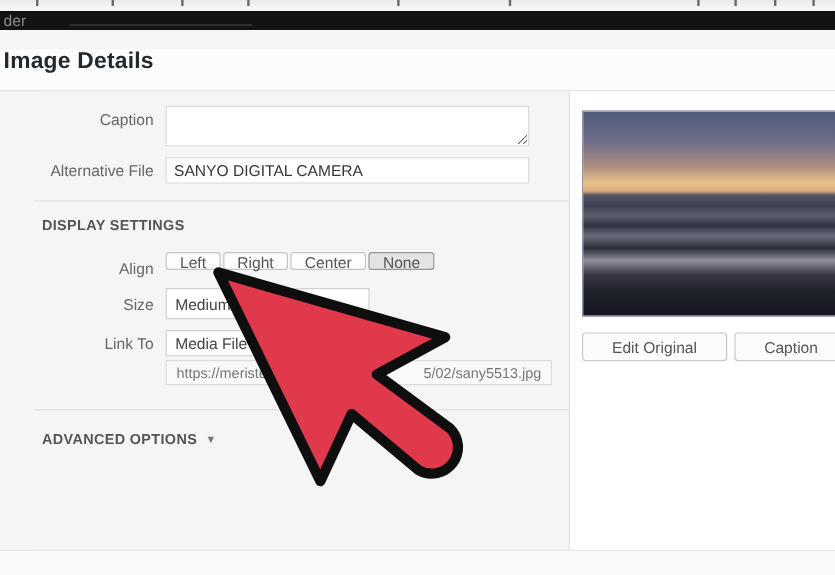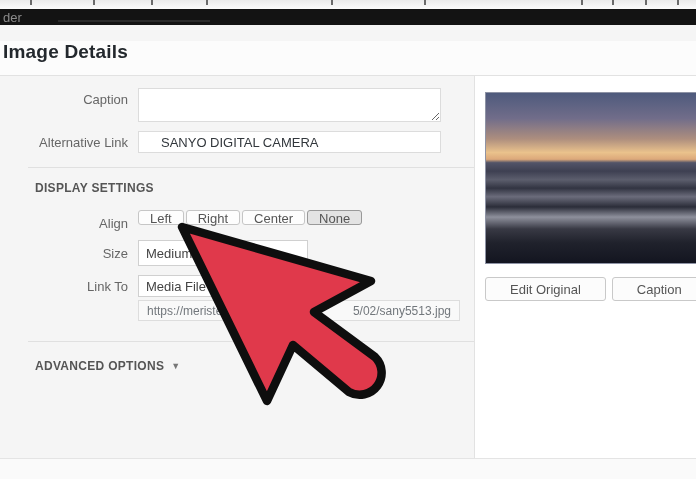--- a/index.html
+++ b/index.html
@@ -20,21 +20,21 @@
   .modal-title { font-size:19px; font-weight:bold; color:#23282d; letter-spacing:.2px; }
 
   
   .modal-body { display:flex; height:382px; }
   .left-panel { width:447px; flex-shrink:0; background:#f5f5f5; border-right:1px solid #e2e2e2; padding-top:12px;margin-left:28px; }
   .right-panel { flex:1; background:#ffffff; padding:16px 4px 0 10px; }
 
   .form-row { display:flex; margin-bottom:9px; }
   .row-label { width:110px; flex-shrink:0; text-align:right; padding-right:10px; padding-top:4px; font-size:13px; color:#666; }
   textarea.caption-input { width:303px; height:34px; border:1px solid #dcdcdc; background:#fff; font-family:"Liberation Sans",sans-serif; font-size:13px; color:#32373c; padding:3px 6px; }
-  input.alt-input { width:303px; height:22px; border:1px solid #dcdcdc; background:#fff; font-family:"Liberation Sans",sans-serif; font-size:13px; color:#32373c; padding:2px 22px; }
+  input.alt-input { width:303px; height:22px; border:1px solid #dcdcdc; background:#fff; font-family:"Liberation Sans",sans-serif; font-size:13px; color:#32373c; padding:2px 6px; }
 
   .section-divider { border-top:1px solid #e0e0e0; margin:14px 0 13px 0; }
   .section-title { font-size:12px; font-weight:bold; color:#555; padding-left:7px; margin-bottom:15px; letter-spacing:.3px; }
 
   .btn-group { display:flex; gap:2px; }
   .align-btn { height:15px; border:1px solid #c6c6c6; background:#fdfdfd; border-radius:3px; font-family:"Liberation Sans",sans-serif; font-size:13px; color:#555; padding:0 11px; cursor:pointer; }
   .align-btn.selected { background:#e3e3e3; border-color:#999; }
 
   .select-box { border:1px solid #d0d0d0; background:#fff; font-size:13px; color:#444; display:flex; align-items:center; justify-content:space-between; padding:0 7px; cursor:pointer; }
   .size-select { width:170px; height:26px; }
@@ -88,21 +88,21 @@
 <div class="modal-body">
 
   <div class="left-panel">
 
     <div class="form-row">
       <label class="row-label">Caption</label>
       <textarea class="caption-input" value="" style=""></textarea>
     </div>
 
     <div class="form-row">
-      <label class="row-label">Alternative Link</label>
+      <label class="row-label">Alternative File</label>
       <input class="alt-input" type="text" value="SANYO DIGITAL CAMERA" style="">
     </div>
 
     <div class="section-divider"></div>
 
     <div class="section-title">DISPLAY SETTINGS</div>
 
     <div class="form-row">
       <label class="row-label" style="padding-top:6px">Align</label>
       <div class="btn-group">

